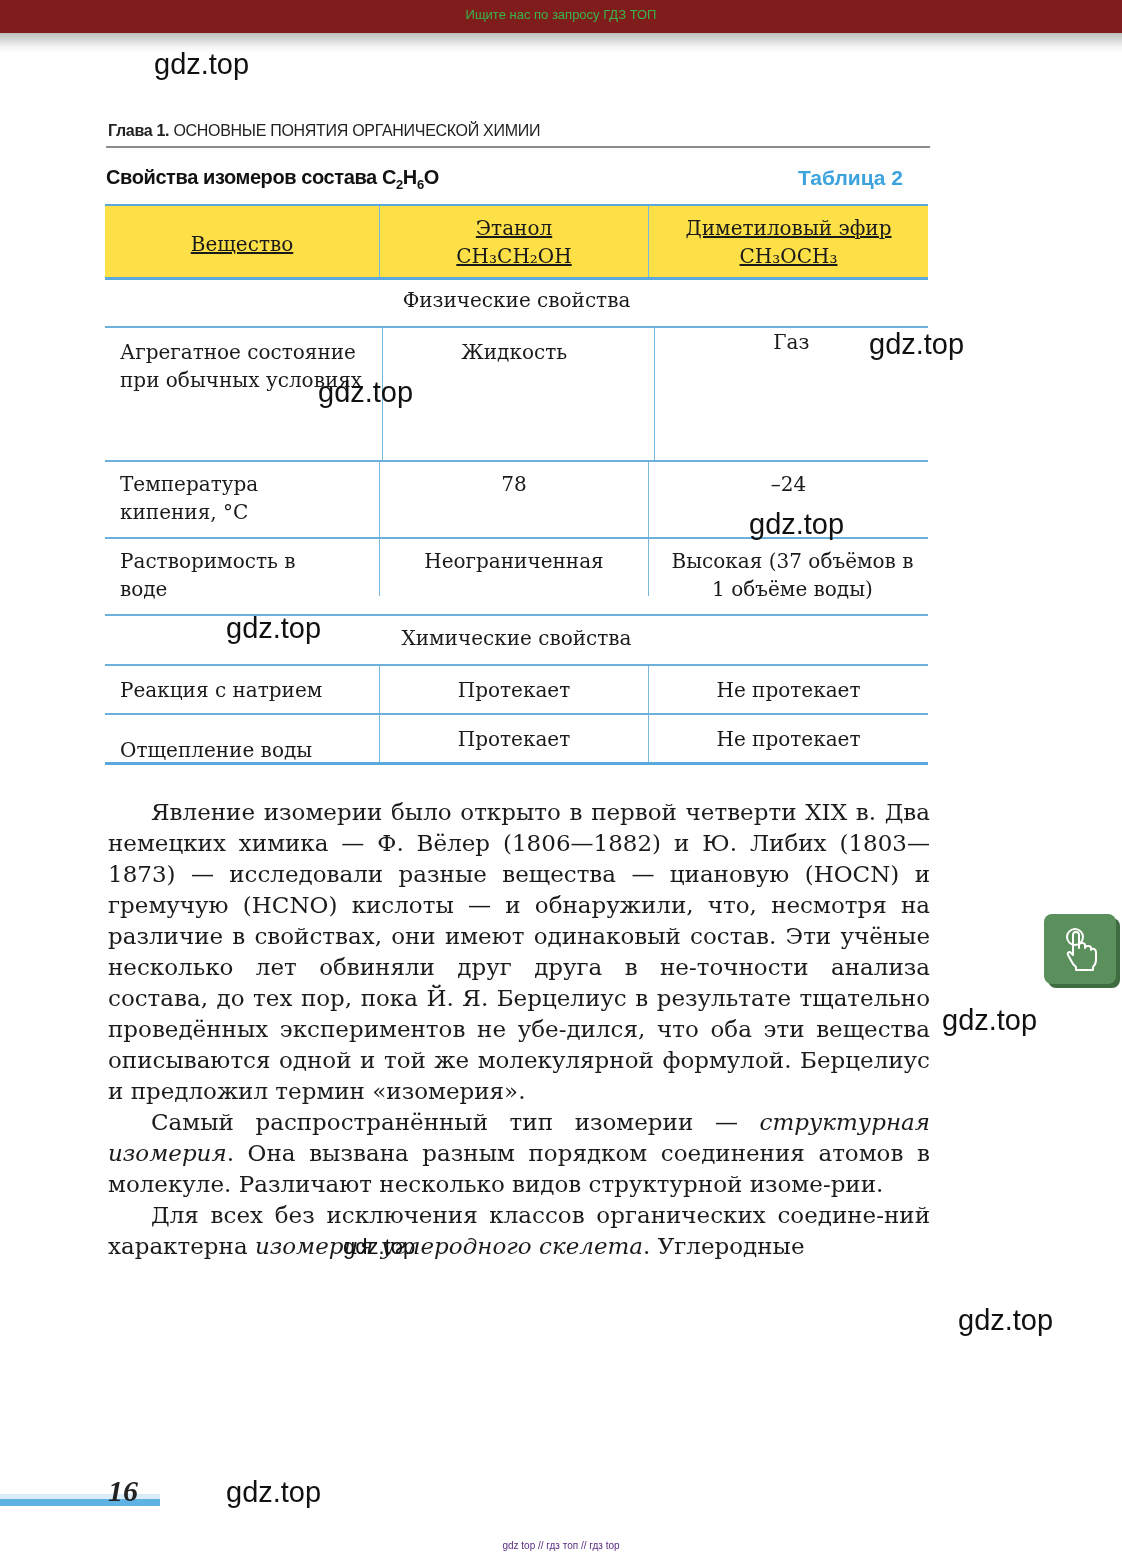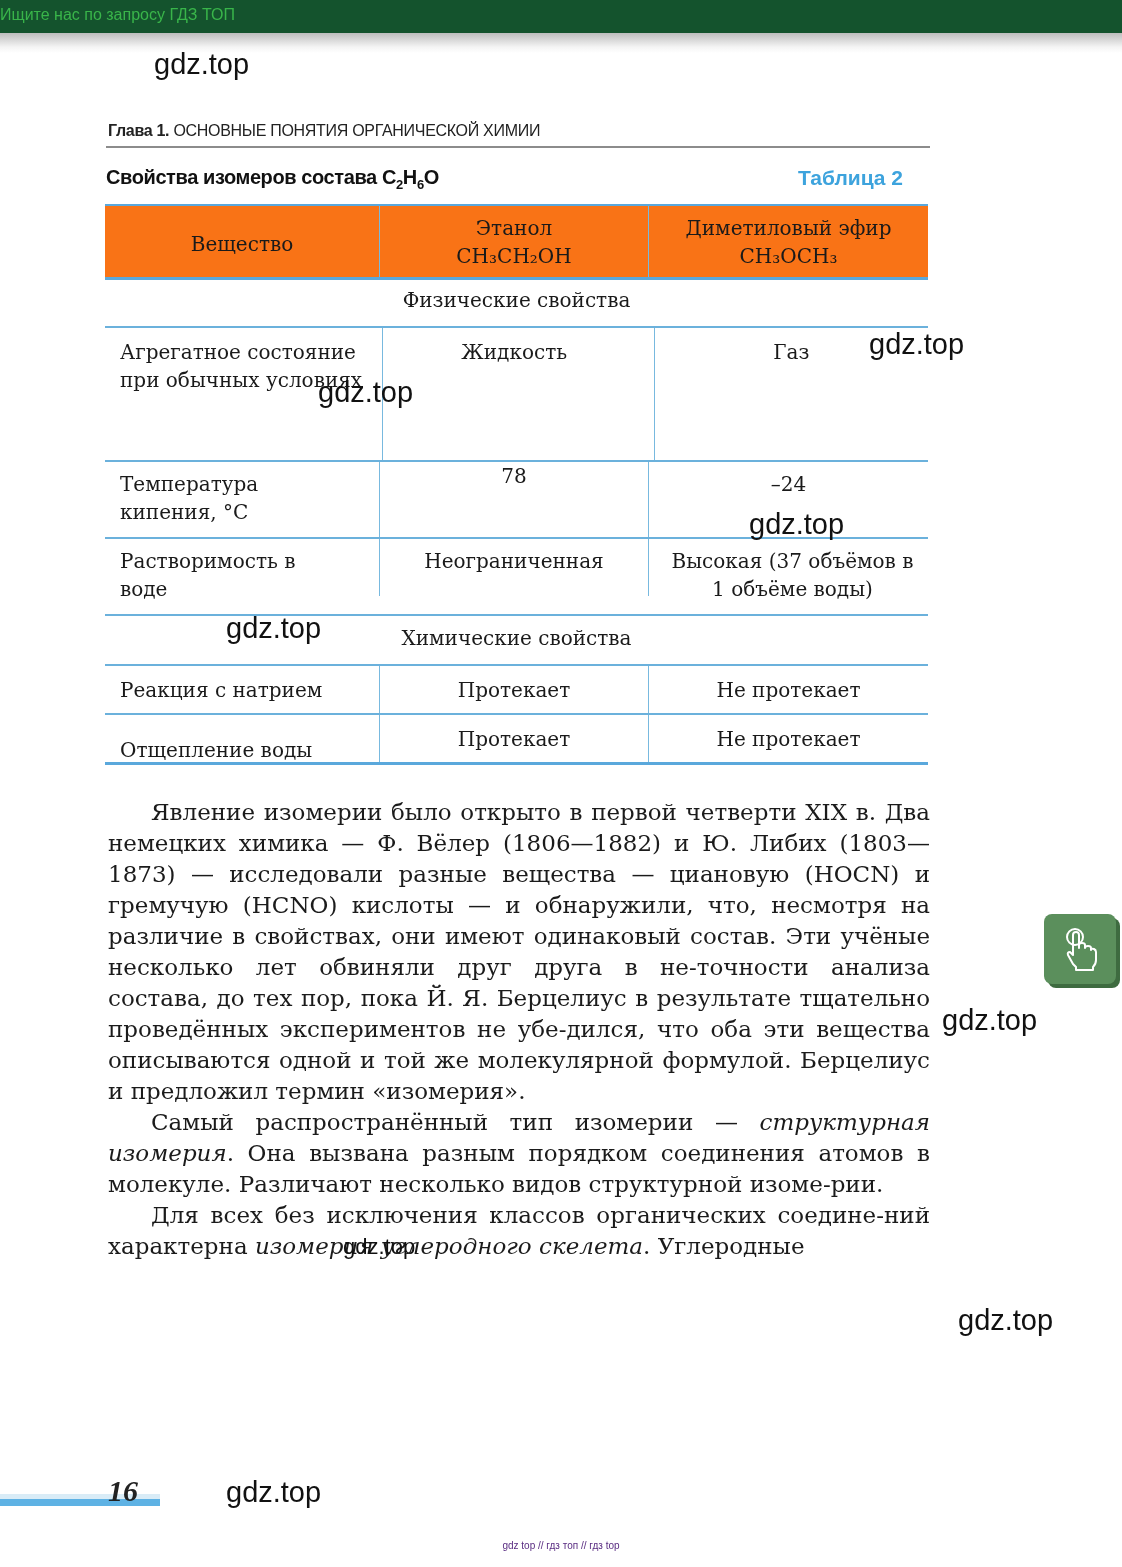--- a/index.html
+++ b/index.html
@@ -1,20 +1,20 @@
 <!DOCTYPE html>
 <html><head>
 <meta charset="utf-8">
 <style>
   * { box-sizing: border-box; margin: 0; padding: 0; }
   html, body { width: 1122px; height: 1567px; background: #ffffff; overflow: hidden; }
   body { position: relative; font-family: "DejaVu Serif", serif; color: #1a1a1a; }
 
-  .top-banner { position: absolute; left: 0; top: 0; width: 1122px; height: 34px; background: #14532d;
-    font-family: "Liberation Sans", sans-serif; font-size: 16px; color: #39b54a; line-height: 30px; }
+  .top-banner { position: absolute; left: 0; top: 0; width: 1122px; height: 34px; background: #7f1d1d;
+    text-align: center; font-family: "Liberation Sans", sans-serif; font-size: 13px; color: #39b54a; line-height: 30px; }
   .top-shadow { position: absolute; left: 0; top: 33px; width: 1122px; height: 20px;
     background: linear-gradient(#bdbdbd, #f4f4f4 70%, #ffffff); }
 
   .wm { position: absolute; font-family: "Liberation Sans", sans-serif; font-size: 29px; color: #111; line-height: 1; }
 
   .chapter { position: absolute; left: 108px; top: 122px; font-family: "Liberation Sans", sans-serif; font-size: 16px; color: #222; letter-spacing: -0.3px; }
   .chapter b { font-weight: bold; }
   .chapter-rule { position: absolute; left: 106px; top: 146px; width: 824px; height: 2px; background: #8c8c8c; }
 
   .tbl-title { position: absolute; left: 106px; top: 166px; font-family: "Liberation Sans", sans-serif; font-weight: bold; font-size: 20px; color: #111; letter-spacing: -0.4px; }
@@ -22,21 +22,21 @@
   .tbl-num { position: absolute; left: 798px; top: 166px; font-family: "Liberation Sans", sans-serif; font-weight: bold; font-size: 21px; color: #3da3dd; }
 
   .tbl { position: absolute; left: 105px; top: 204px; width: 823px; }
   .row { position: absolute; left: 0; width: 823px; display: flex; }
   .cell { position: relative; font-size: 20px; line-height: 28px; }
   .c1 { width: 274px; padding-left: 15px; }
   .c2 { width: 269px; text-align: center; border-left: 1.5px solid #78b9df; }
   .c3 { width: 280px; text-align: center; border-left: 1.5px solid #78b9df; }
   .hline { position: absolute; left: 0; width: 823px; height: 2px; background: #6bb1dc; }
   .hline.thick { height: 3px; background: #5aa8dc; }
-  .head { background: #f97316; }
+  .head { background: #fde047; text-decoration: underline; }
   .section { position: absolute; left: 0; width: 823px; text-align: center; font-size: 20px; }
 
   .body-text { position: absolute; left: 108px; width: 822px; font-size: 23px; line-height: 31px; text-align: justify; color: #1b1b1b; }
   .body-text p { text-align: justify; text-align-last: justify; }
   .body-text p.last { text-align-last: left; }
   .indent { text-indent: 43px; }
   i { font-style: italic; }
 
   .page-line { position: absolute; left: 0; top: 1499px; width: 160px; height: 7px; background: #5eb2e4; }
   .page-line2 { position: absolute; left: 0; top: 1494px; width: 160px; height: 5px; background: #d9ecf7; }
@@ -73,27 +73,27 @@
     </div>
   </div>
   <div class="hline thick" style="top:73px"></div>
 
   <div class="section" style="top:84px">Физические свойства</div>
   <div class="hline" style="top:122px"></div>
 
   <div class="row" style="top:124px;height:132px;gap:8px;">
     <div class="cell c1" style="padding-top:10px;width:274px;">Агрегатное состояние при обычных условиях</div>
     <div class="cell c2" style="padding-top:10px;">Жидкость</div>
-    <div class="cell c3" style="padding-top:10px;">Газ</div>
+    <div class="cell c3" style="">Газ</div>
   </div>
   <div class="hline" style="top:256px"></div>
 
   <div class="row" style="top:258px;height:76px;">
     <div class="cell c1" style="padding-top:8px;padding-right:90px;">Температура кипения, °C</div>
-    <div class="cell c2" style="">78</div>
+    <div class="cell c2" style="padding-top:8px;">78</div>
     <div class="cell c3" style="padding-top:8px;">–24</div>
   </div>
   <div class="hline" style="top:333px"></div>
 
   <div class="row" style="top:335px;height:57px;">
     <div class="cell c1" style="padding-top:8px;padding-right:80px;">Растворимость в воде</div>
     <div class="cell c2" style="padding-top:8px;">Неограниченная</div>
     <div class="cell c3" style="padding-top:8px;padding-left:16px;padding-right:8px;">Высокая (37 объёмов в 1 объёме воды)</div>
   </div>
   <div class="hline" style="top:410px"></div>

